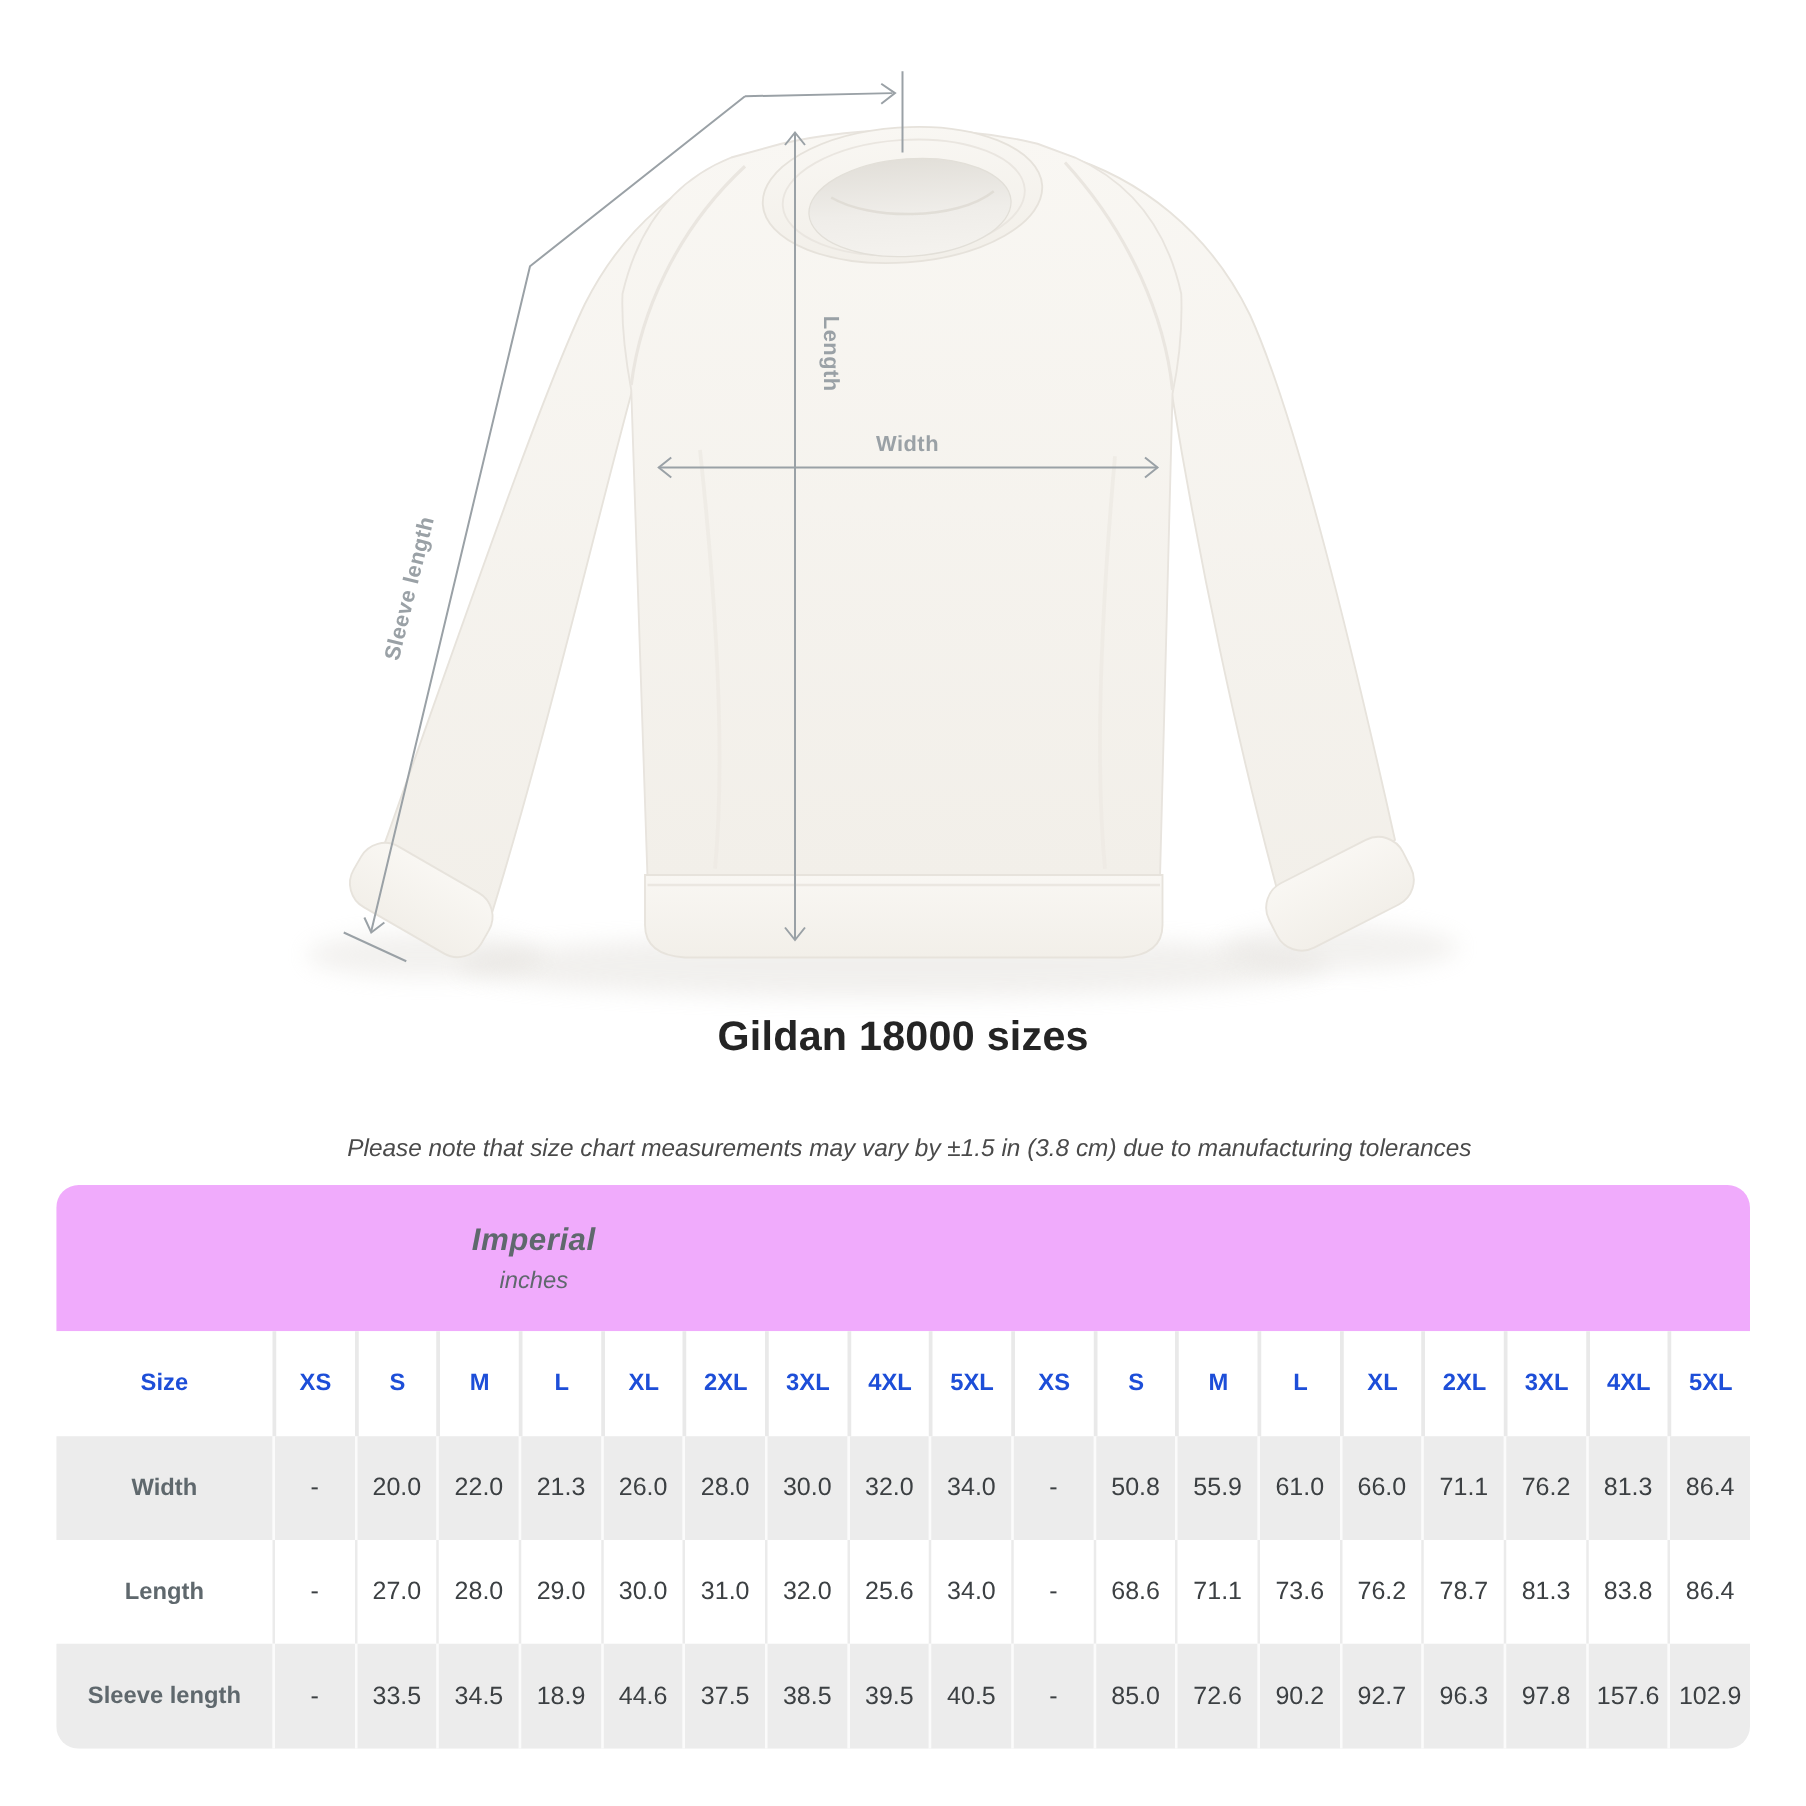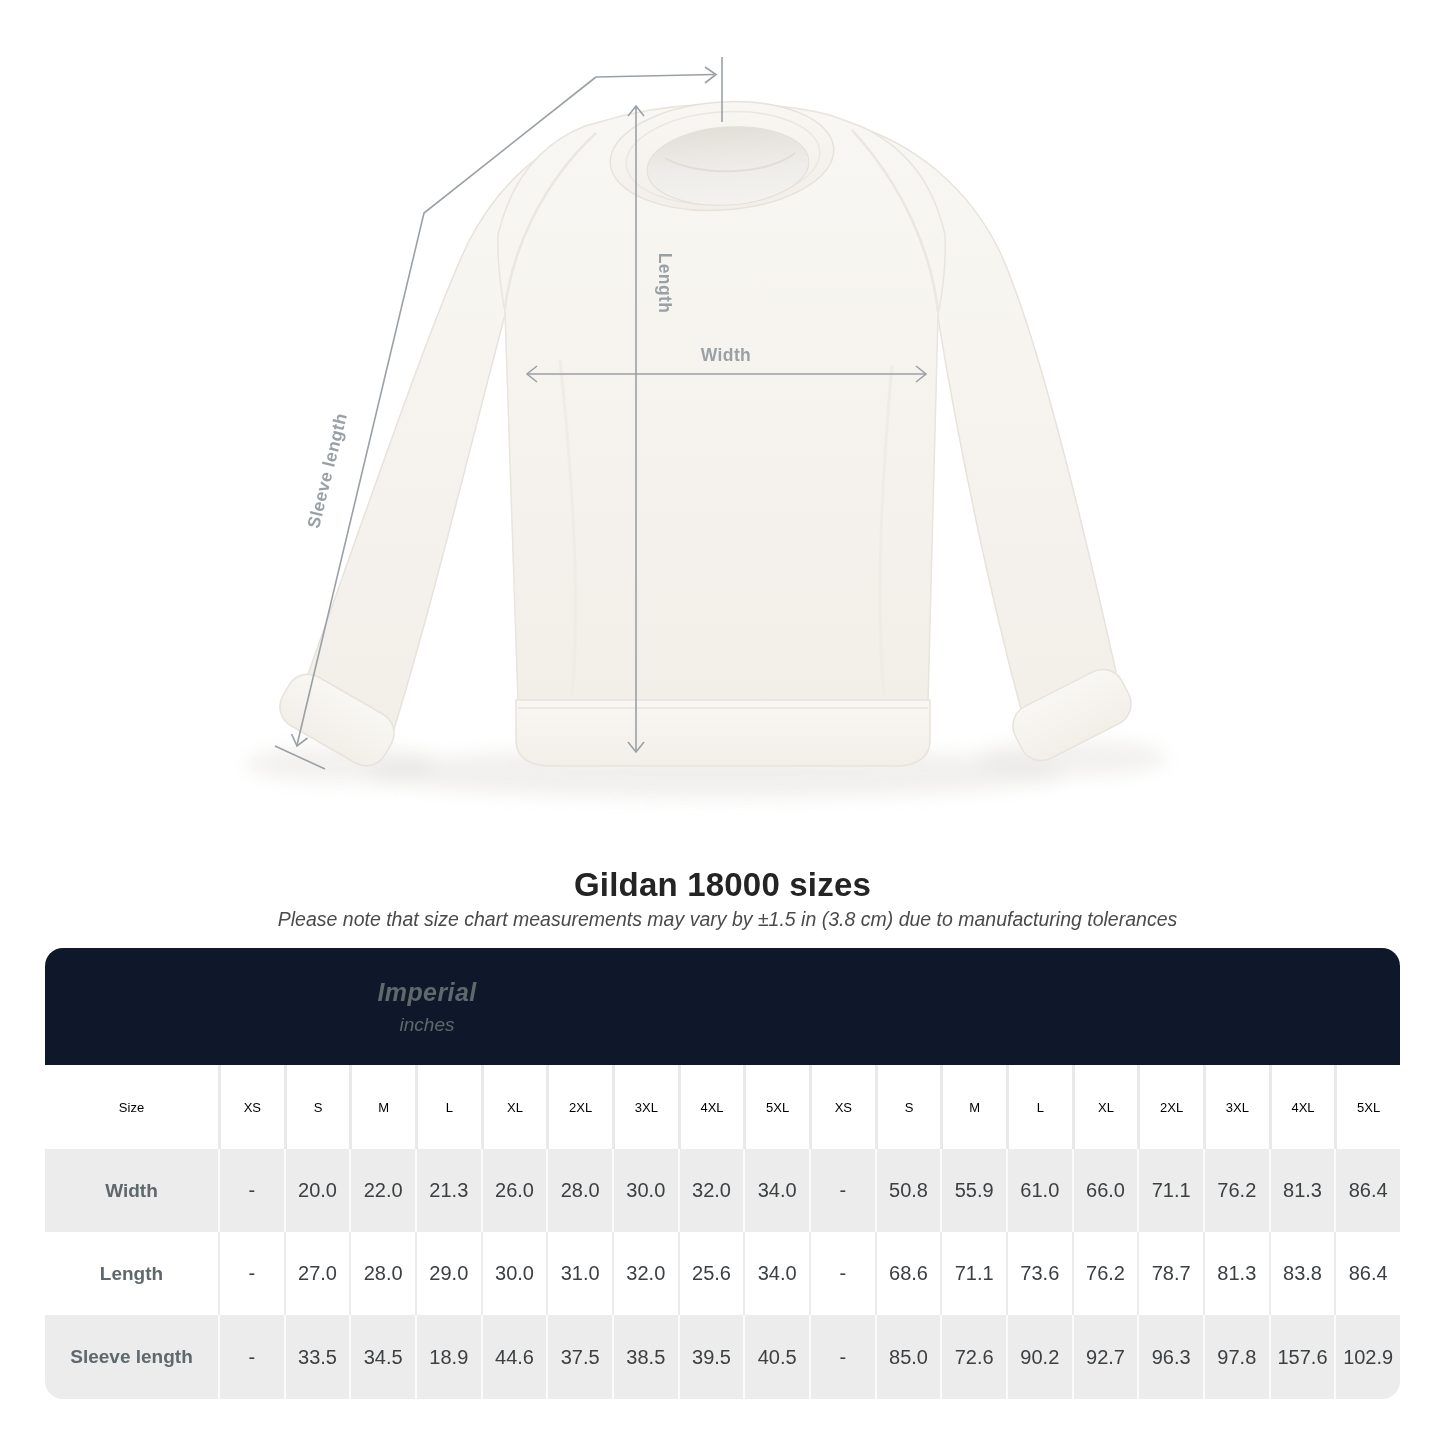--- a/index.html
+++ b/index.html
@@ -9,43 +9,43 @@
     font-family:"Liberation Sans", sans-serif;
   }
   .figure { position:absolute; top:0; left:0; width:1445px; height:830px; }
   .figure svg { display:block; }
 
   .mline { stroke:#9aa1a6; stroke-width:1.6; fill:none; }
   .mlabel { font-family:"Liberation Sans", sans-serif; font-weight:700; font-size:17.5px;
             fill:#9aa1a6; letter-spacing:0.4px; }
 
   .page-title {
-    position:absolute; top:866px; left:0; width:1445px; text-align:center;
+    position:absolute; top:810px; left:0; width:1445px; text-align:center;
     font-size:33px; font-weight:700; color:#242424; letter-spacing:0.2px;
   }
   .note {
     position:absolute; top:908px; left:5px; width:1445px; text-align:center;
     font-style:italic; font-size:19.5px; color:#4a4a4a;
   }
 
   .size-table {
     position:absolute; top:948px; left:45px; width:1355px; height:451px;
     border-radius:18px; overflow:hidden; background:#ffffff;
   }
   .trow { display:grid; grid-template-columns:173px repeat(18, 1fr); }
-  .band { height:117px; background:#0f172a; }
+  .band { height:117px; background:#f0abfc; }
   .band-cell { display:flex; flex-direction:column; align-items:center; justify-content:center; gap:7px; }
   .band-cell.imperial { grid-column:1 / span 10; }
   .band-cell.metric   { grid-column:11 / span 9; }
   .sec-title { font-size:25px; font-weight:700; font-style:italic; color:#5f686d; letter-spacing:0.4px; }
   .sec-unit  { font-size:19px; font-style:italic; color:#5f686d; }
 
   .cell { display:flex; align-items:center; justify-content:center; }
   .thead { height:84px; background:#ffffff; }
-  .thead .cell { font-size:13px; font-weight:400; color:#000000; }
+  .thead .cell { font-size:19px; font-weight:700; color:#1d4ed8; }
   .thead .cell + .cell { border-left:3px solid #e9e9e9; }
 
   .drow { height:83px; }
   .drow:last-child { height:84px; }
   .drow .cell { font-size:20px; color:#3c4043; }
   .drow .cell.rowlab { font-size:19px; font-weight:700; color:#5f686d; }
   .drow.gray .cell { background:#ececec; }
   .drow.gray .cell + .cell { border-left:2px solid #fbfbfb; }
   .drow.white .cell { background:#ffffff; }
   .drow.white .cell + .cell { border-left:2px solid #ebebeb; }

